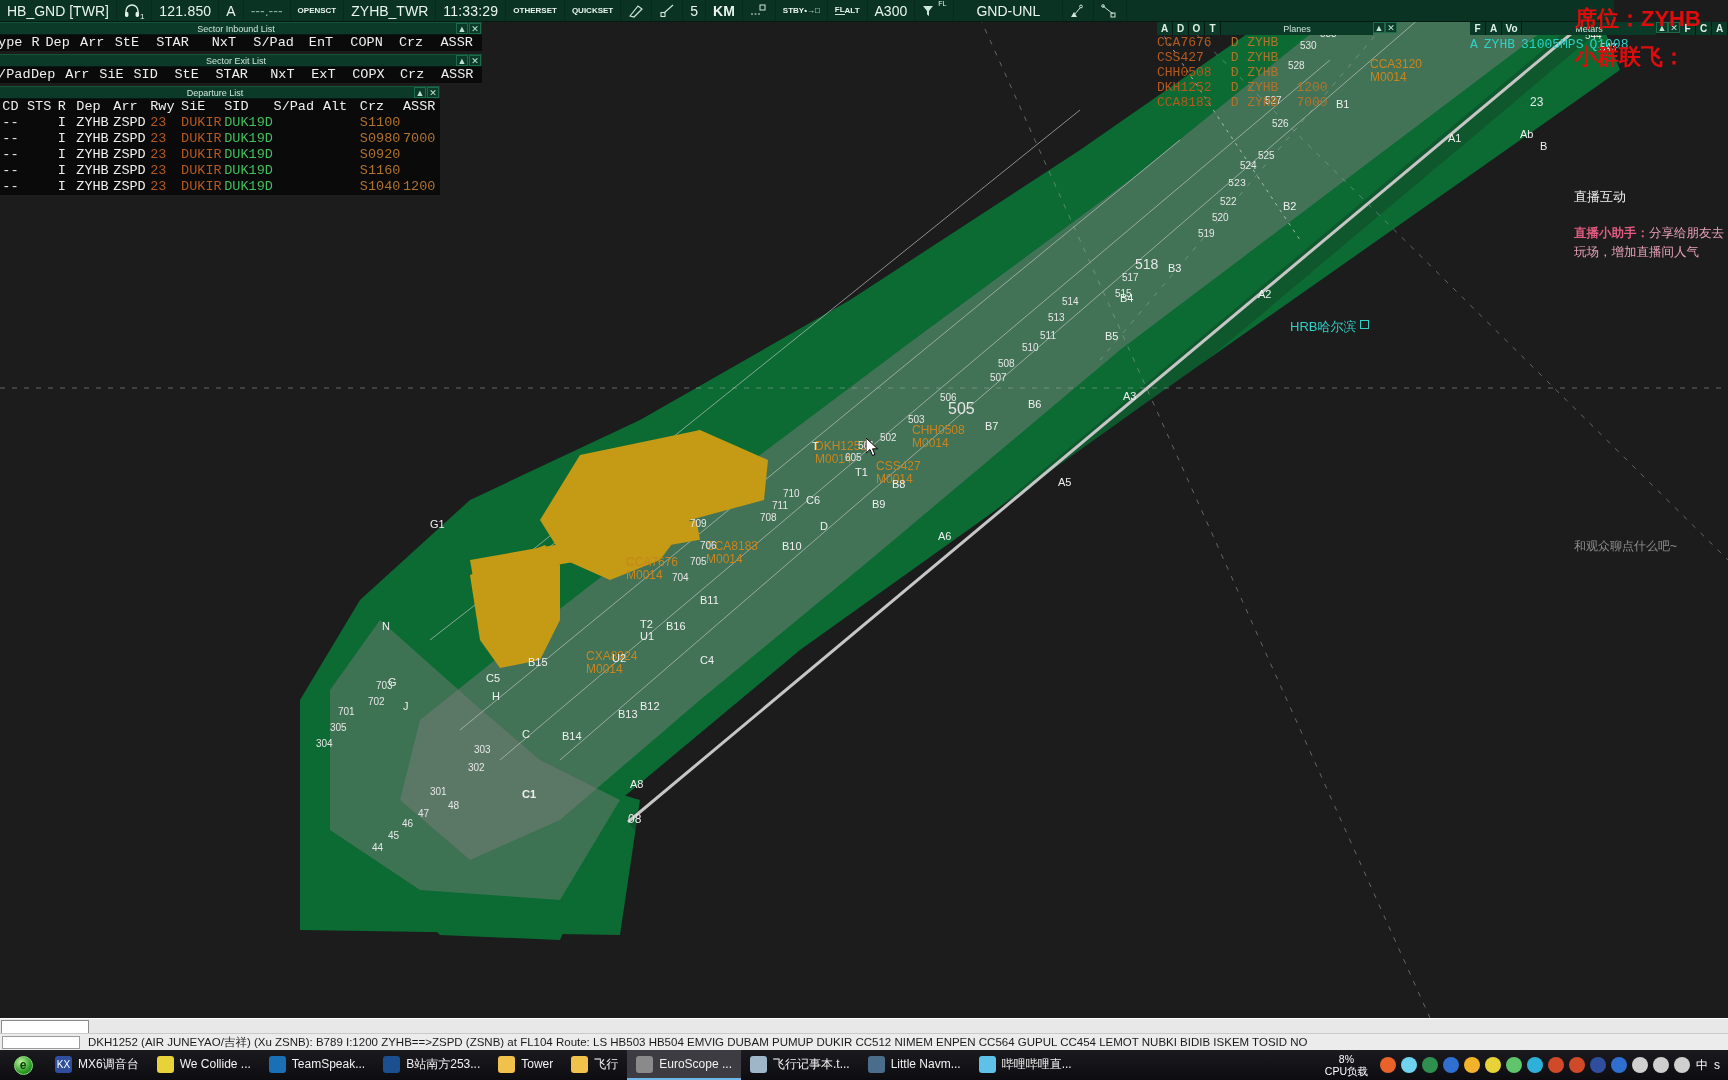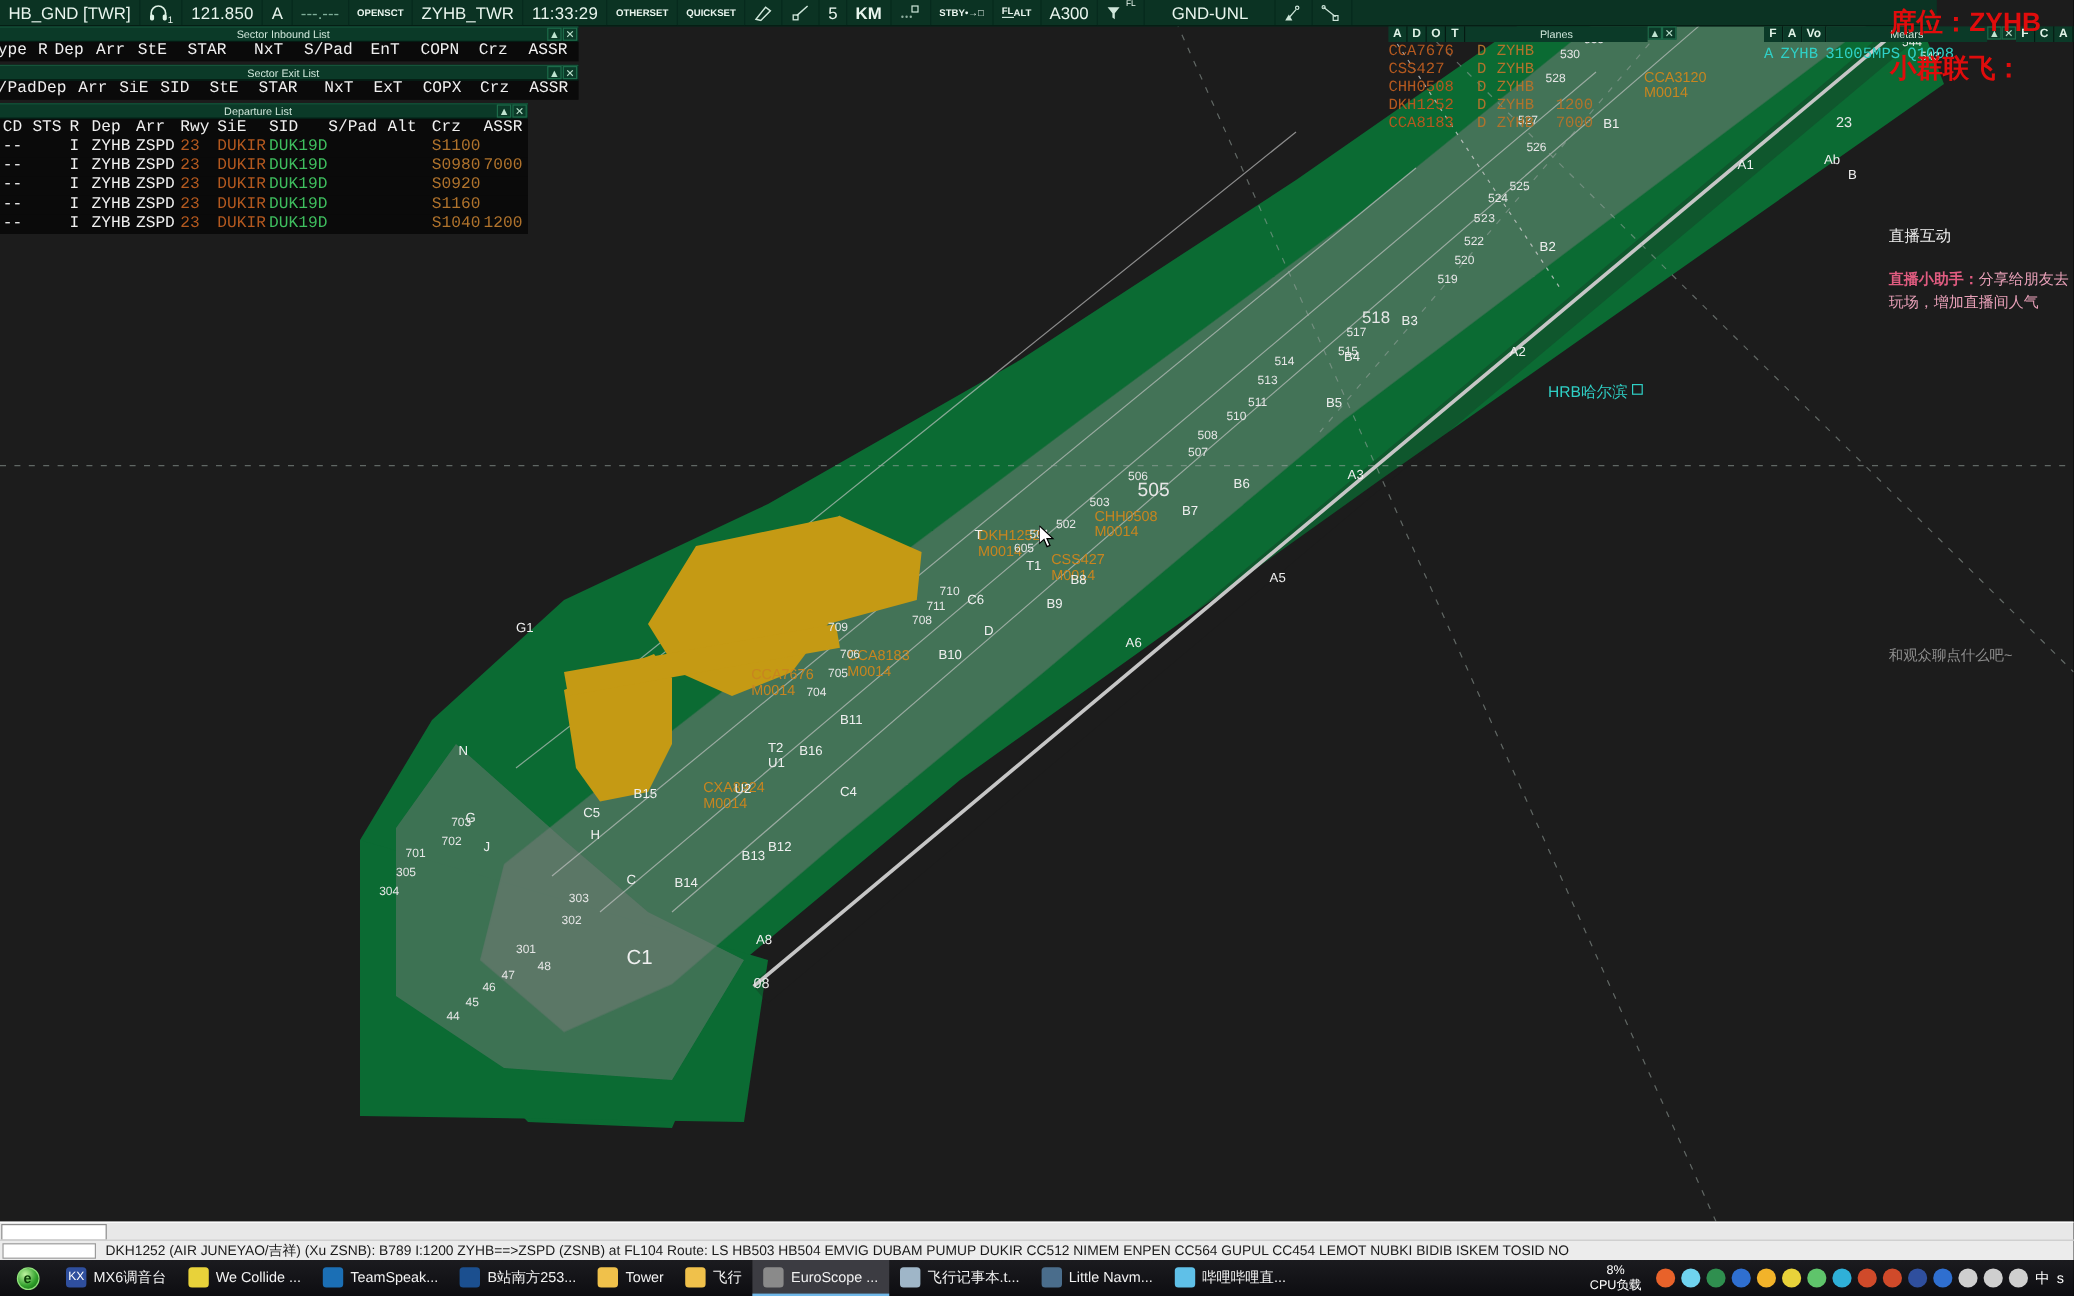--- a/index.html
+++ b/index.html
@@ -294,21 +294,21 @@
         <div style="position: absolute; left: 892px; top: 478px; color: rgb(240, 240, 240); font-size: 11px;">B8</div>
         <div style="position: absolute; left: 872px; top: 498px; color: rgb(240, 240, 240); font-size: 11px;">B9</div>
         <div style="position: absolute; left: 782px; top: 540px; color: rgb(240, 240, 240); font-size: 11px;">B10</div>
         <div style="position: absolute; left: 700px; top: 594px; color: rgb(240, 240, 240); font-size: 11px;">B11</div>
         <div style="position: absolute; left: 640px; top: 700px; color: rgb(240, 240, 240); font-size: 11px;">B12</div>
         <div style="position: absolute; left: 618px; top: 708px; color: rgb(240, 240, 240); font-size: 11px;">B13</div>
         <div style="position: absolute; left: 562px; top: 730px; color: rgb(240, 240, 240); font-size: 11px;">B14</div>
         <div style="position: absolute; left: 528px; top: 656px; color: rgb(240, 240, 240); font-size: 11px;">B15</div>
         <div style="position: absolute; left: 666px; top: 620px; color: rgb(240, 240, 240); font-size: 11px;">B16</div>
         <div style="position: absolute; left: 522px; top: 728px; color: rgb(240, 240, 240); font-size: 11px;">C</div>
-        <div style="position: absolute; left: 522px; top: 788px; color: rgb(240, 240, 240); font-size: 17px;">C1</div>
+        <div style="position: absolute; left: 522px; top: 788px; color: rgb(240, 240, 240); font-size: 11px; font-weight: bold;">C1</div>
         <div style="position: absolute; left: 700px; top: 654px; color: rgb(240, 240, 240); font-size: 11px;">C4</div>
         <div style="position: absolute; left: 486px; top: 672px; color: rgb(240, 240, 240); font-size: 11px;">C5</div>
         <div style="position: absolute; left: 806px; top: 494px; color: rgb(240, 240, 240); font-size: 11px;">C6</div>
         <div style="position: absolute; left: 820px; top: 520px; color: rgb(240, 240, 240); font-size: 11px;">D</div>
         <div style="position: absolute; left: 388px; top: 676px; color: rgb(240, 240, 240); font-size: 11px;">G</div>
         <div style="position: absolute; left: 430px; top: 518px; color: rgb(240, 240, 240); font-size: 11px;">G1</div>
         <div style="position: absolute; left: 492px; top: 690px; color: rgb(240, 240, 240); font-size: 11px;">H</div>
         <div style="position: absolute; left: 403px; top: 700px; color: rgb(240, 240, 240); font-size: 11px;">J</div>
         <div style="position: absolute; left: 382px; top: 620px; color: rgb(240, 240, 240); font-size: 11px;">N</div>
         <div style="position: absolute; left: 812px; top: 440px; color: rgb(240, 240, 240); font-size: 11px;">T</div>

